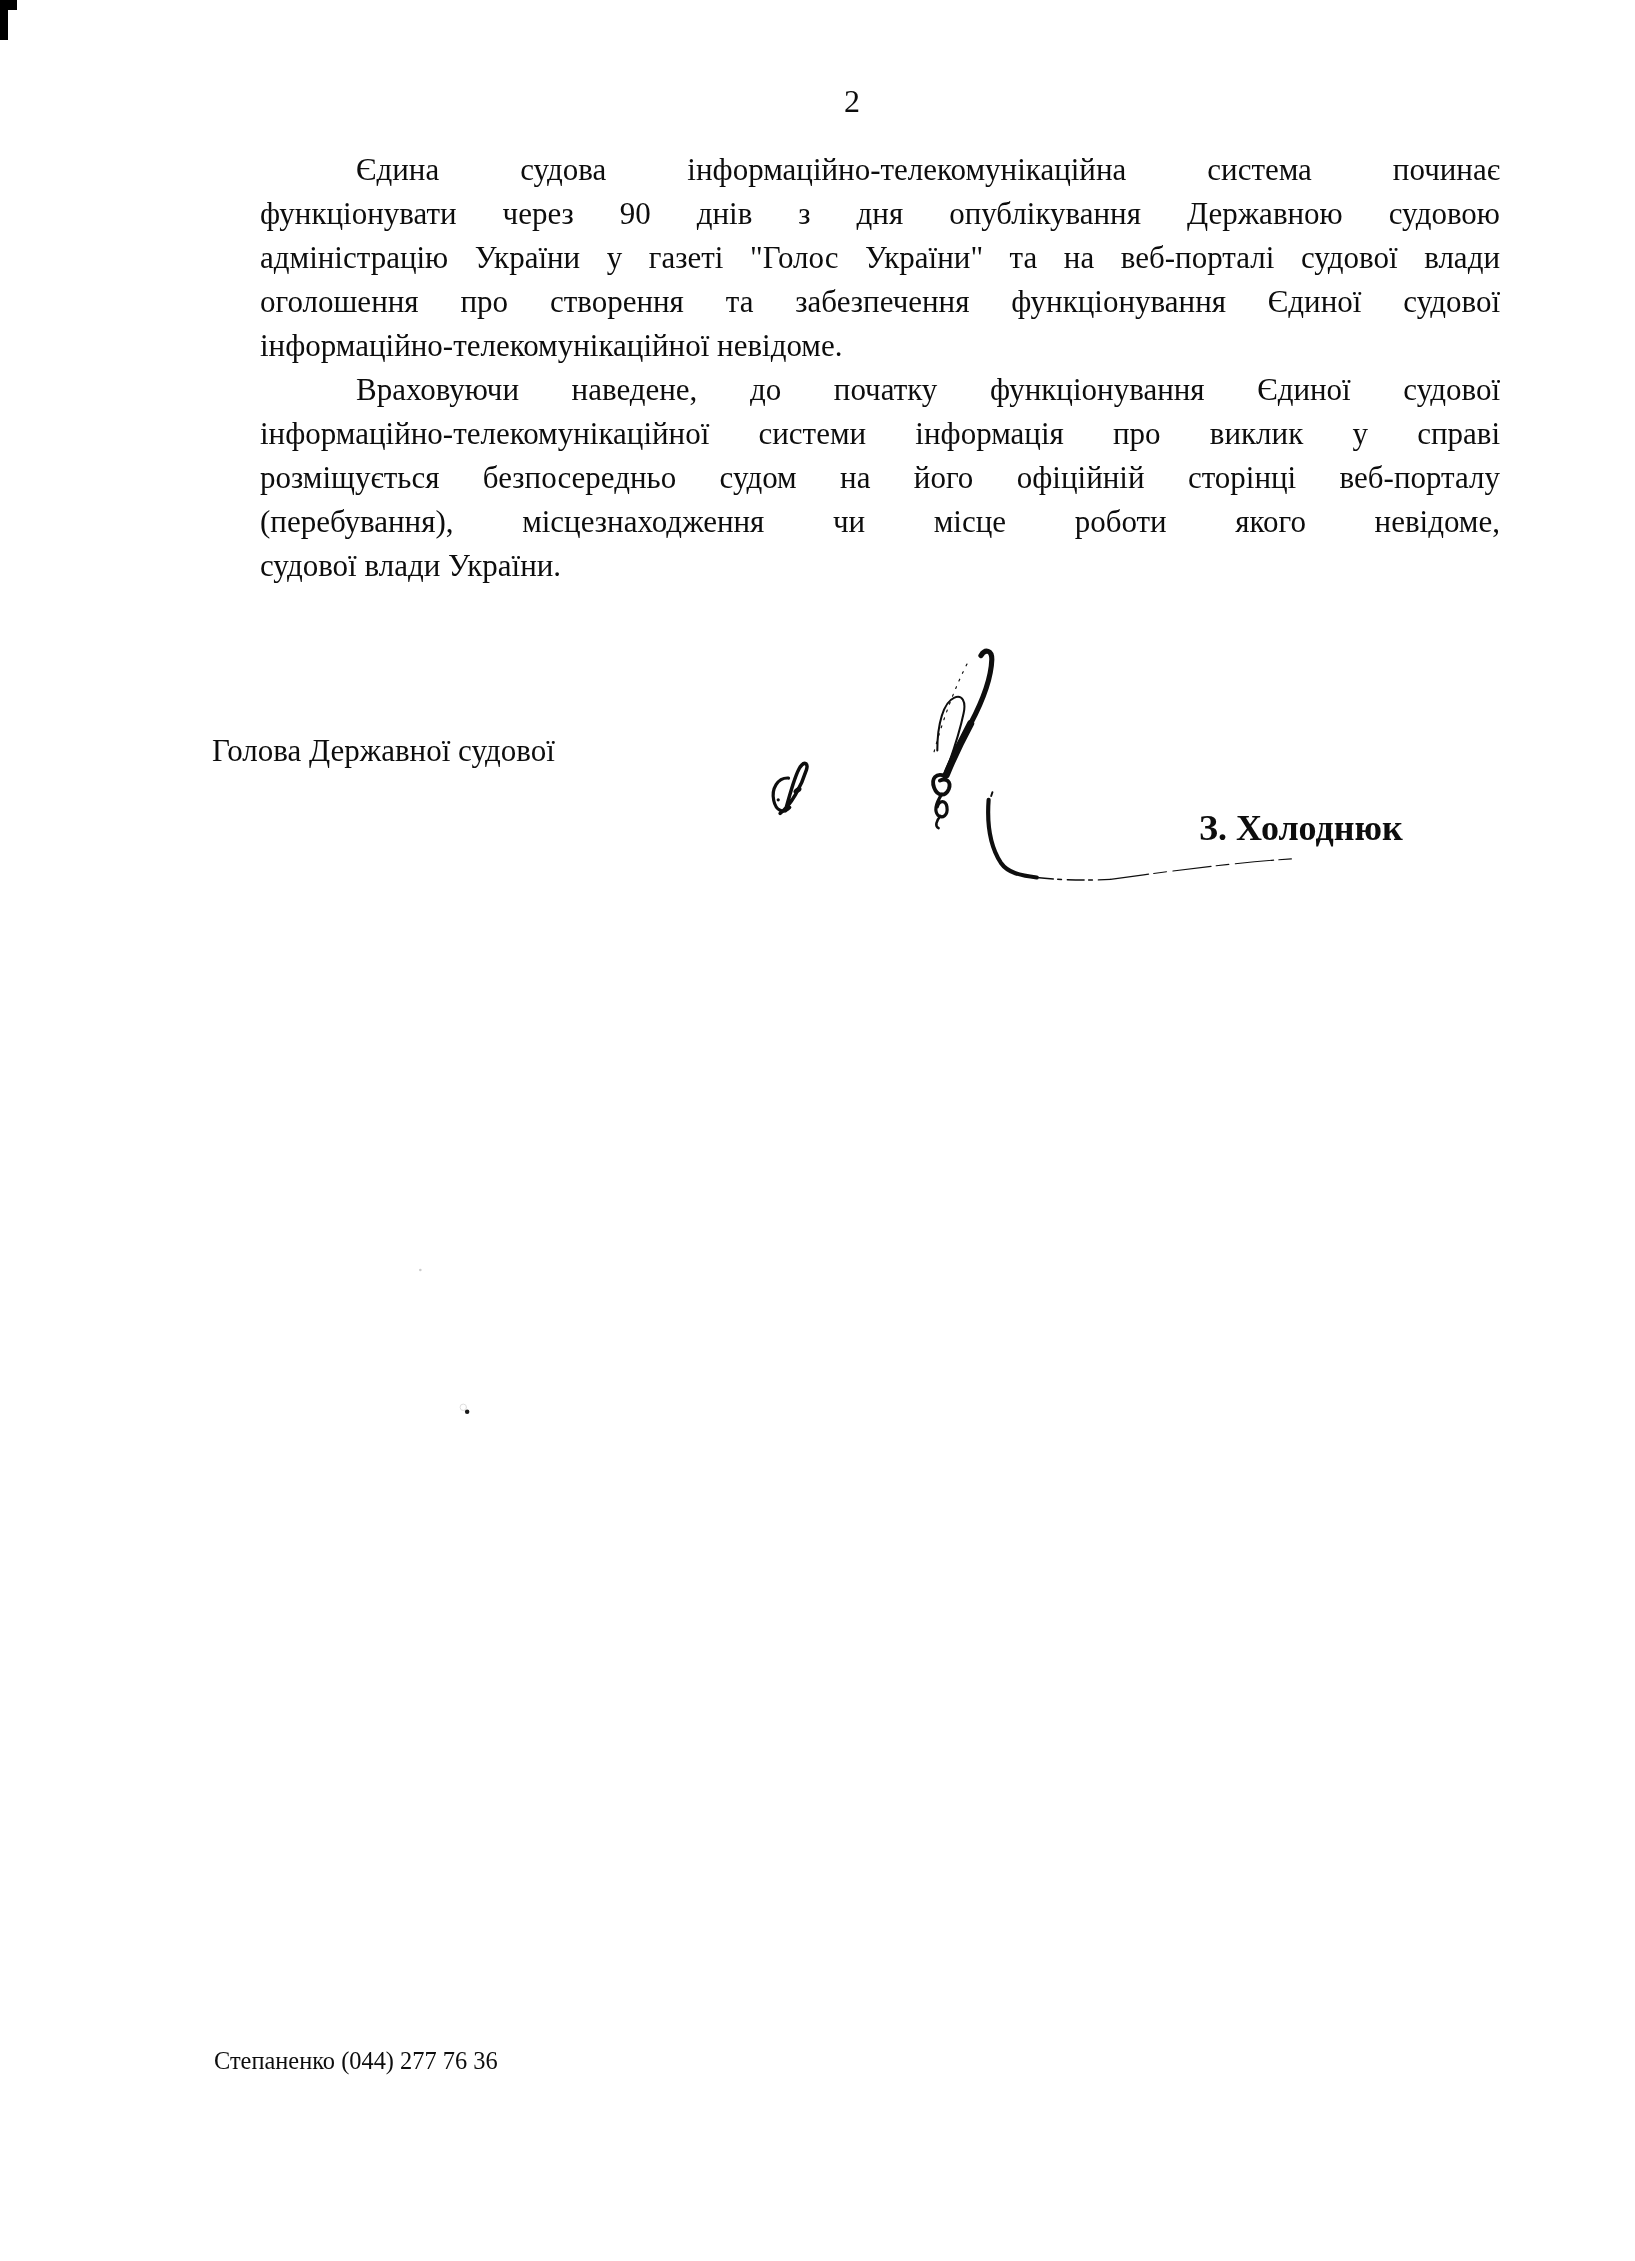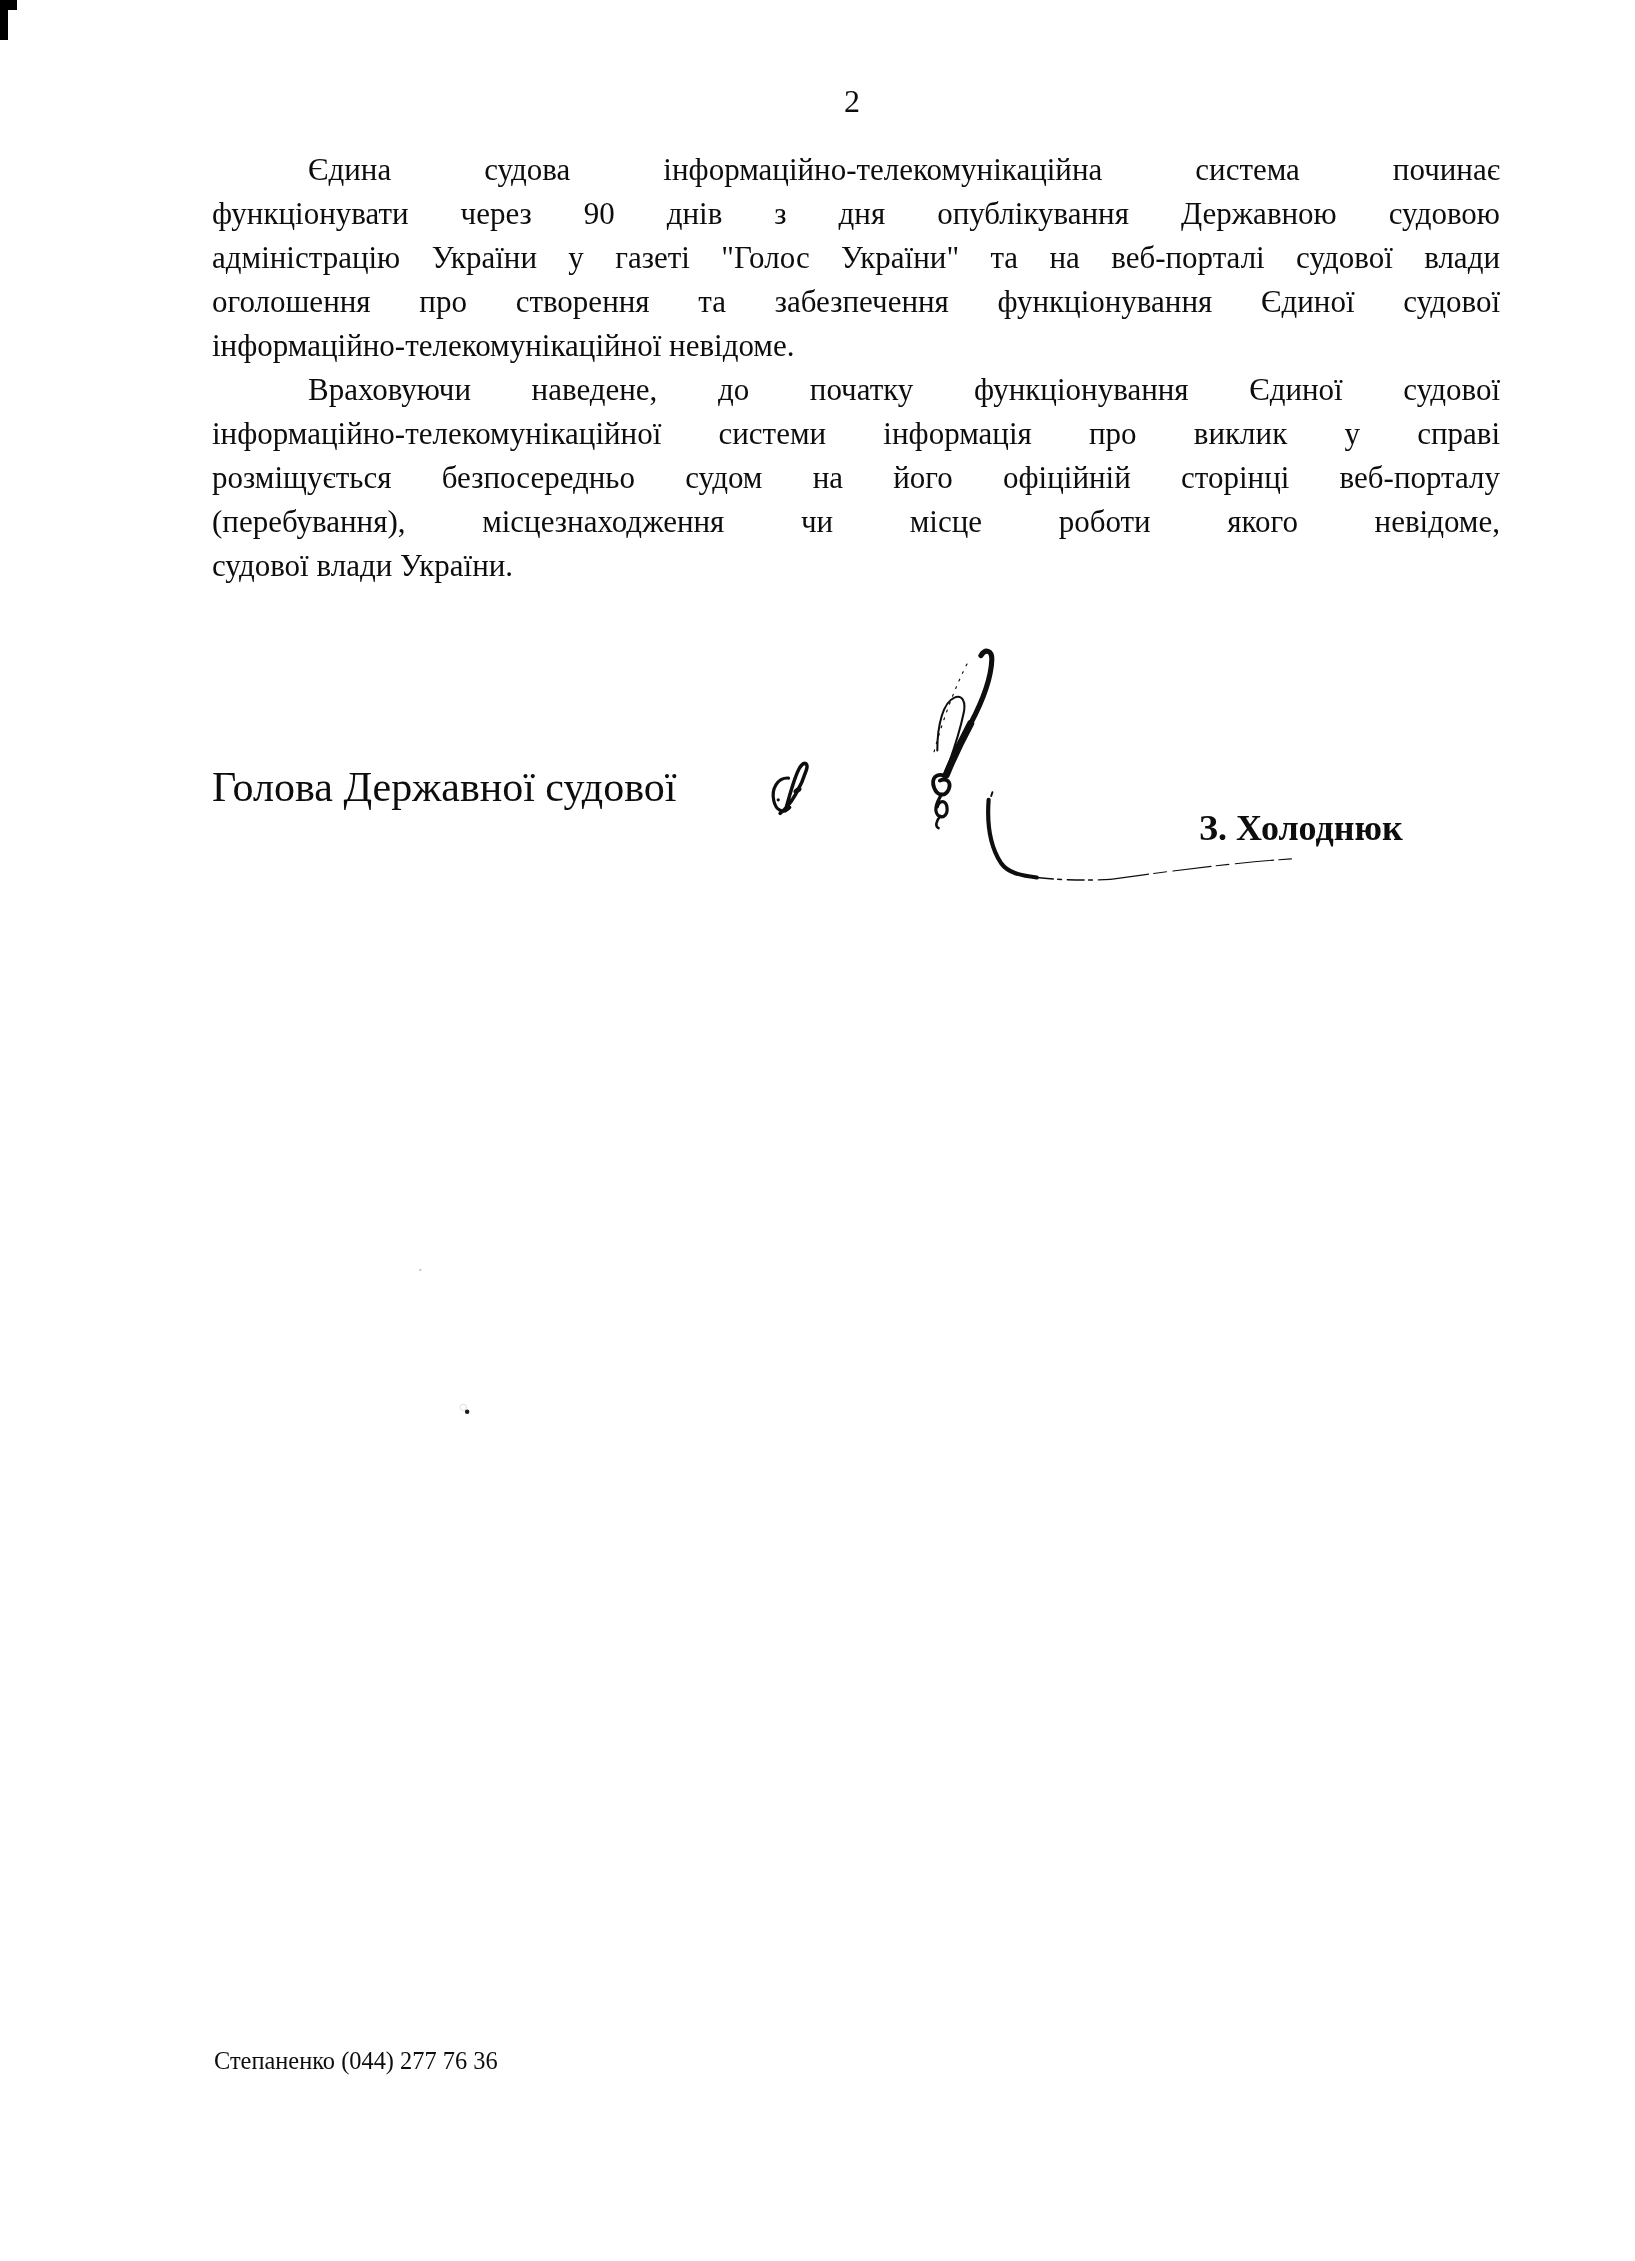--- a/index.html
+++ b/index.html
@@ -33,29 +33,30 @@
   .line {
     display: block;
     height: 44px;
     line-height: 44px;
     text-align: justify;
     text-align-last: justify;
     text-justify: inter-word;
     box-sizing: border-box;
     white-space: normal;
     overflow: visible;
+    margin-left: 48px;
   }
   .line--indent { padding-left: 96px; }
   .line--last  { text-align-last: left; }
   .signoff-title {
     position: absolute;
-    top: 767px;
+    top: 730px;
     left: 212px;
     width: 488px;
-    font-size: 42px;
+    font-size: 31px;
   }
   .signoff-title .tline {
     display: block;
     height: 41px;
     line-height: 41px;
     white-space: nowrap;
   }
   .signer-name {
     position: absolute;
     top: 810px;

